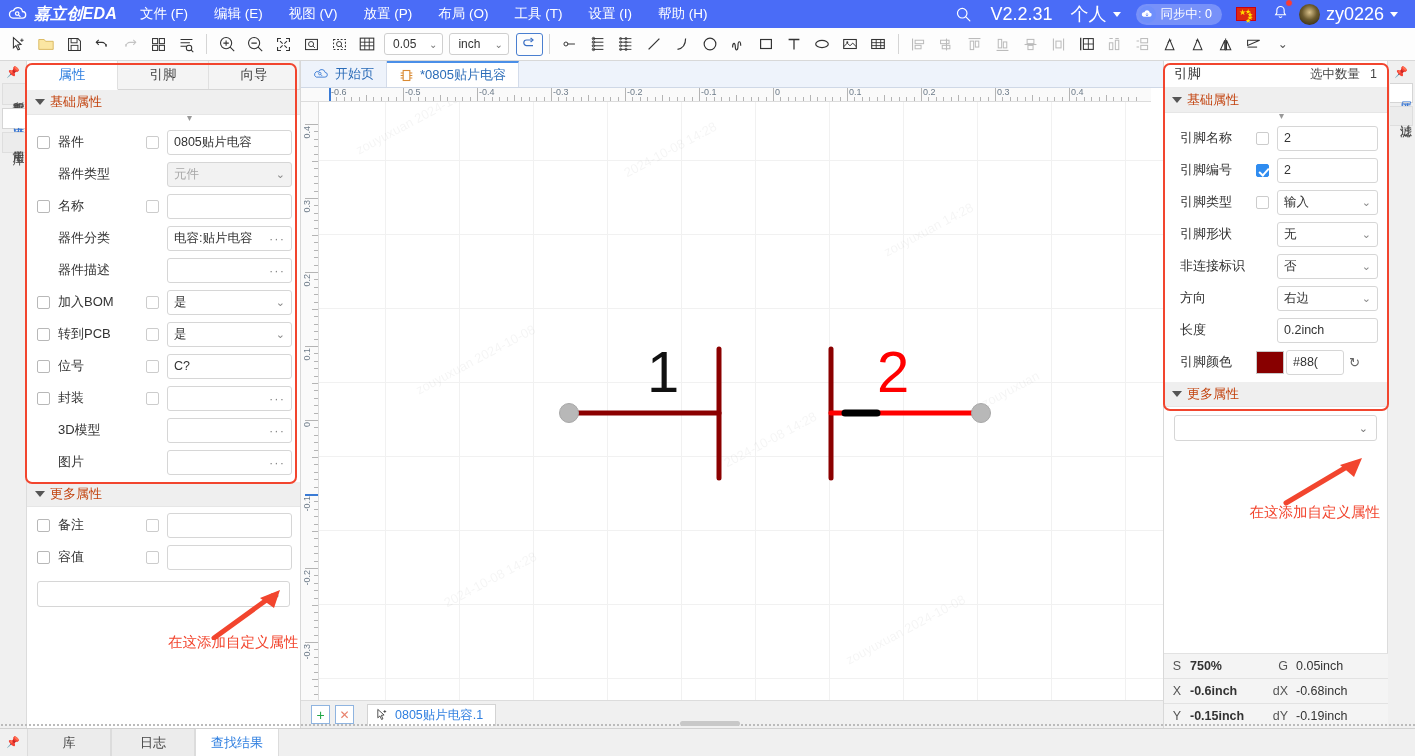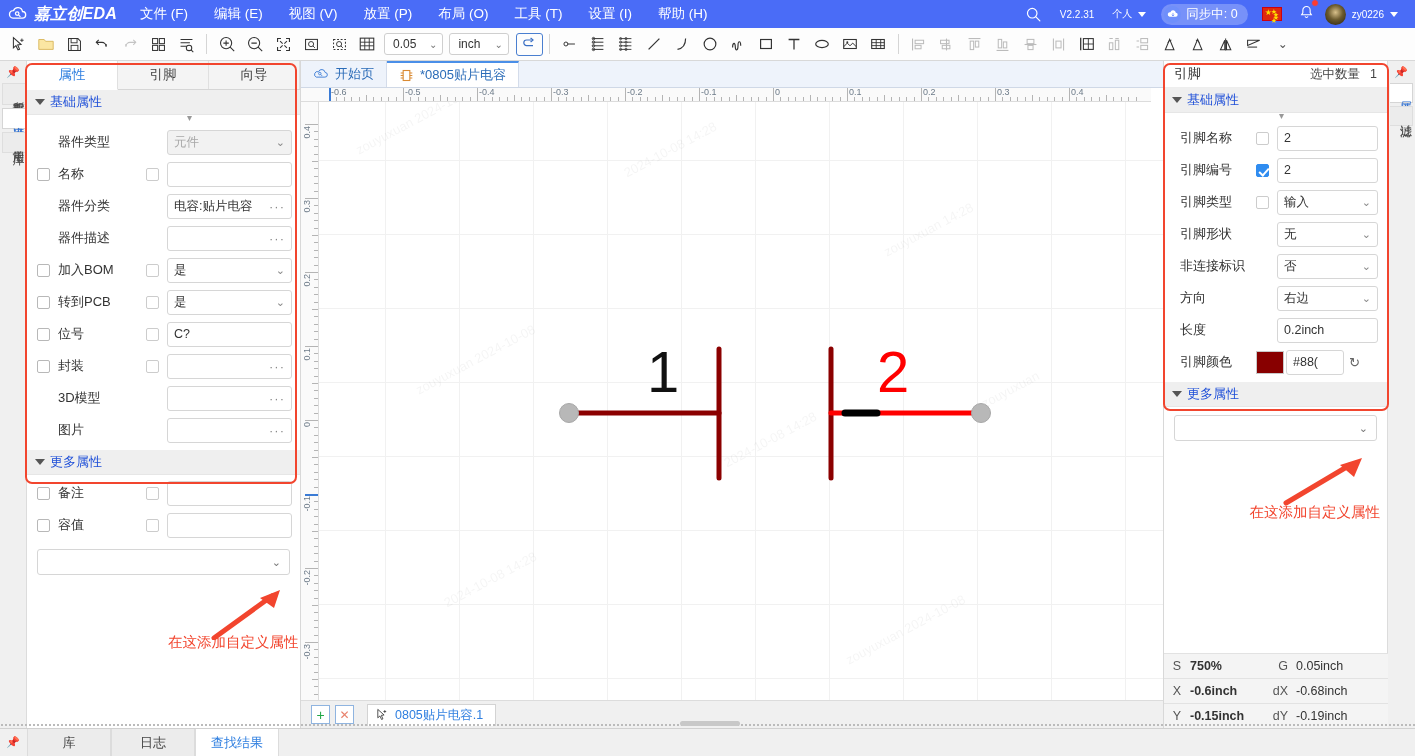--- a/index.html
+++ b/index.html
@@ -19,21 +19,21 @@
     background: #4a6cf7;
     display: flex; align-items: center;
     color: #fff;
   }
   .brand { display: flex; align-items: center; gap: 6px; padding: 0 10px 0 8px; }
   .brand-logo { width: 20px; height: 20px; }
   .brand-text { font-size: 16px; font-weight: bold; font-style: italic; letter-spacing: .2px; }
   .menu { display: flex; align-items: center; }
   .menu-item { padding: 0 13px; font-size: 13.5px; line-height: 28px; cursor: default; white-space: nowrap; }
   .title-right { margin-left: auto; display: flex; align-items: center; gap: 0; padding-right: 8px; }
-  .tr-btn { display: flex; align-items: center; gap: 4px; padding: 0 9px; height: 28px; font-size: 10px; }
+  .tr-btn { display: flex; align-items: center; gap: 4px; padding: 0 9px; height: 28px; font-size: 18px; }
   .sync-pill {
     display: flex; align-items: center; gap: 5px;
     background: rgba(255,255,255,.25); border-radius: 13px;
     height: 21px; padding: 0 10px 0 3px; font-size: 12.5px; margin: 0 6px;
   }
   .sync-ic { width: 17px; height: 17px; border-radius: 50%; background: #6f8ffb; display:flex; align-items:center; justify-content:center; }
   .flag { width: 20px; height: 14px; background: #de2910; position: relative; border: 1px solid #c01; margin: 0 8px; }
   .flag .st { position: absolute; color: #ffde00; font-size: 7px; line-height: 7px; }
   .bell-wrap { position: relative; padding: 0 8px; }
   .bell-dot { position: absolute; top: -5px; right: 4px; width: 8px; height: 8px; border-radius: 50%; background: #ff3b30; border: 1px solid #4a6cf7; }
@@ -92,21 +92,21 @@
   }
   .lp-tabs { display: flex; height: 29px; background: #f4f4f4; border-bottom: 1px solid #d6d6d6; }
   .lp-tab {
     flex: 1; display: flex; align-items: center; justify-content: center;
     font-size: 13.5px; color: #444; border-right: 1px solid #e0e0e0; background: #f4f4f4;
   }
   .lp-tab.sel { background: #fff; color: #2f7fe0; border-bottom: 1px solid #fff; margin-bottom: -1px; }
   .sect-hd {
     display: flex; align-items: center; gap: 5px;
     height: 25px; padding-left: 8px; background: #efefef;
-    font-size: 13px; color: #1d4ed8; border-bottom: 1px solid #e6e6e6;
+    font-size: 13px; color: #c2410c; border-bottom: 1px solid #e6e6e6;
   }
   .tri { width: 0; height: 0; border-left: 5px solid transparent; border-right: 5px solid transparent; border-top: 6px solid #555; }
   .prop-list { padding: 2px 0 0 0; }
   .prow { display: flex; align-items: center; height: 32px; padding: 0 8px 0 10px; }
   .pck {
     width: 13px; height: 13px; border: 1px solid #b8b8b8; border-radius: 2px; background: #fff;
     flex: none; margin-right: 8px;
   }
   .pck.hidden { visibility: hidden; }
   .pck.on { background: #2f8cf0; border-color: #2f8cf0; position: relative; }
@@ -584,20 +584,26 @@
       <div class="lp-tab">向导</div>
     </div>
     <div class="sect-hd">
       <span class="tri"></span>
       <span>基础属性</span>
     </div>
     <div style="position:relative;height:9px;">
       <span style="position:absolute;left:160px;top:-3px;color:#999;font-size:10px;">▾</span>
     </div>
     <div class="prop-list">
+      <div class="prow">
+        <span class="pck"></span>
+        <span class="plabel">器件</span>
+        <span class="pck2"></span>
+        <span class="pfield">0805贴片电容</span>
+      </div>
       <div class="prow">
         <span class="pck hidden"></span>
         <span class="plabel">器件类型</span>
         <span class="pck2 hidden"></span>
         <span class="pfield ro">
           <span>元件</span>
           <span class="caret">⌄</span>
         </span>
       </div>
       <div class="prow">

